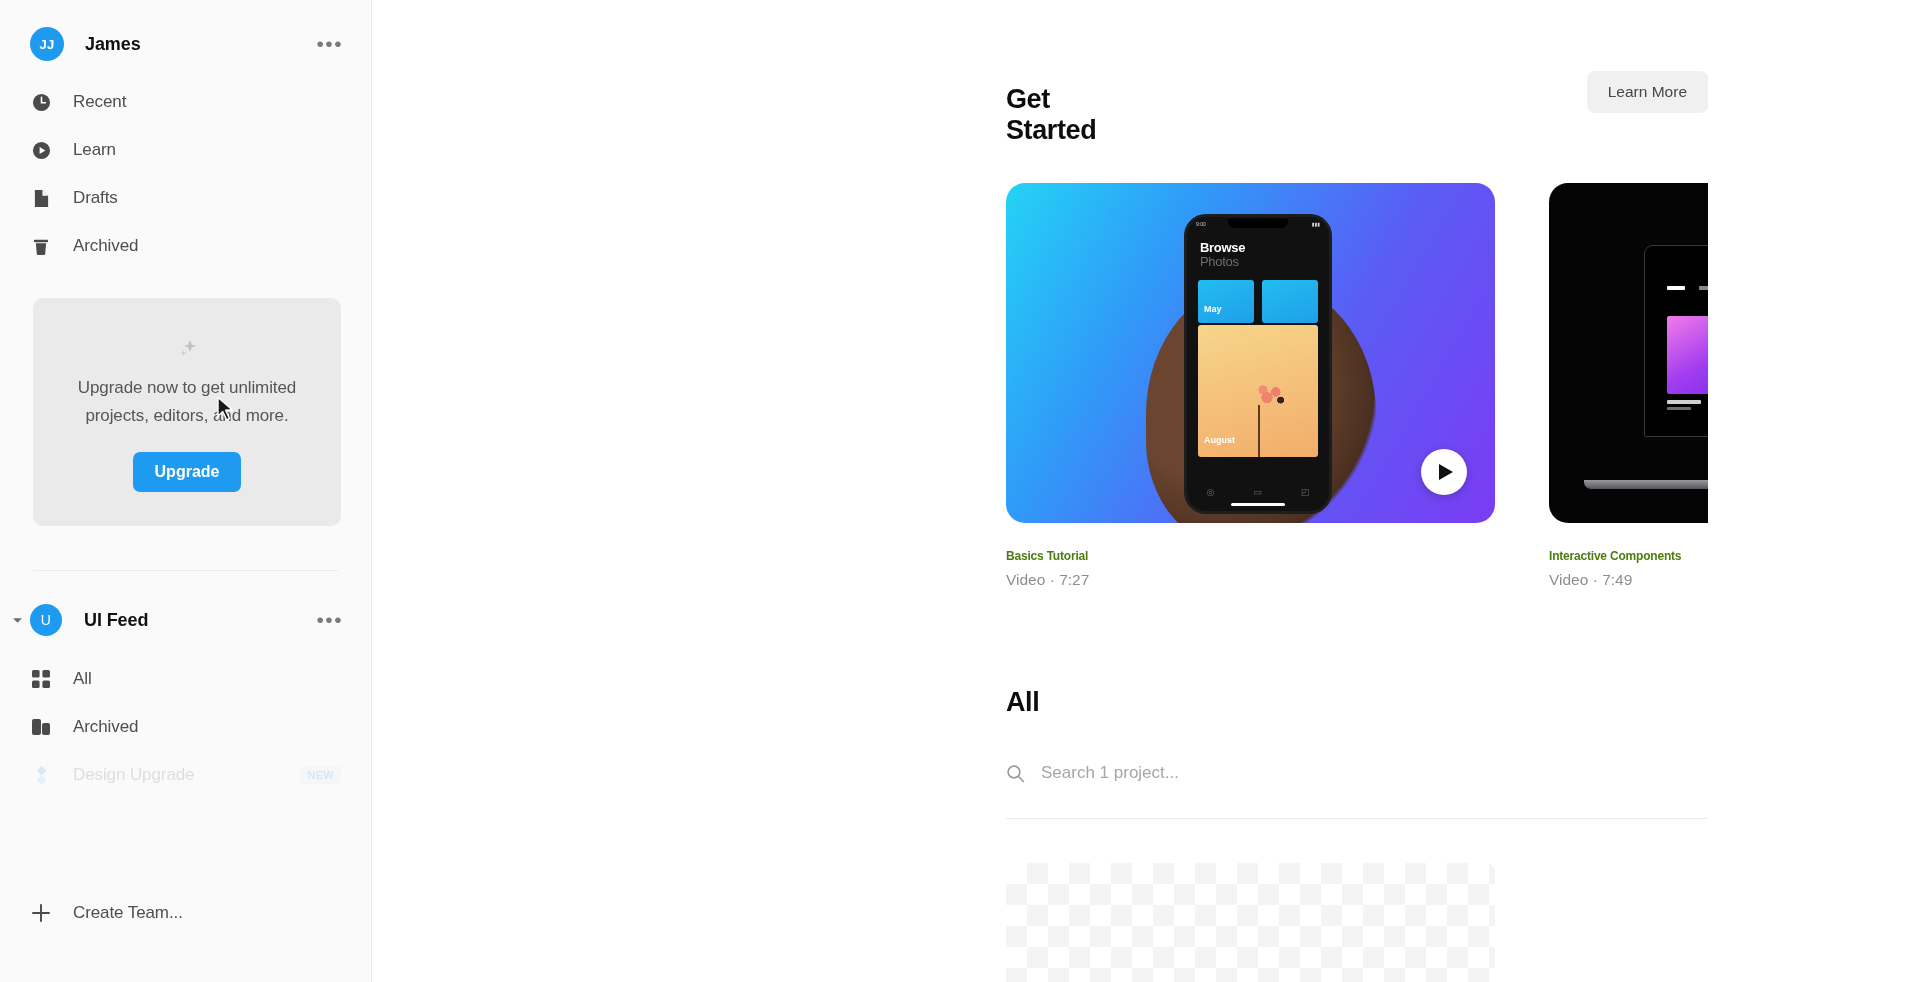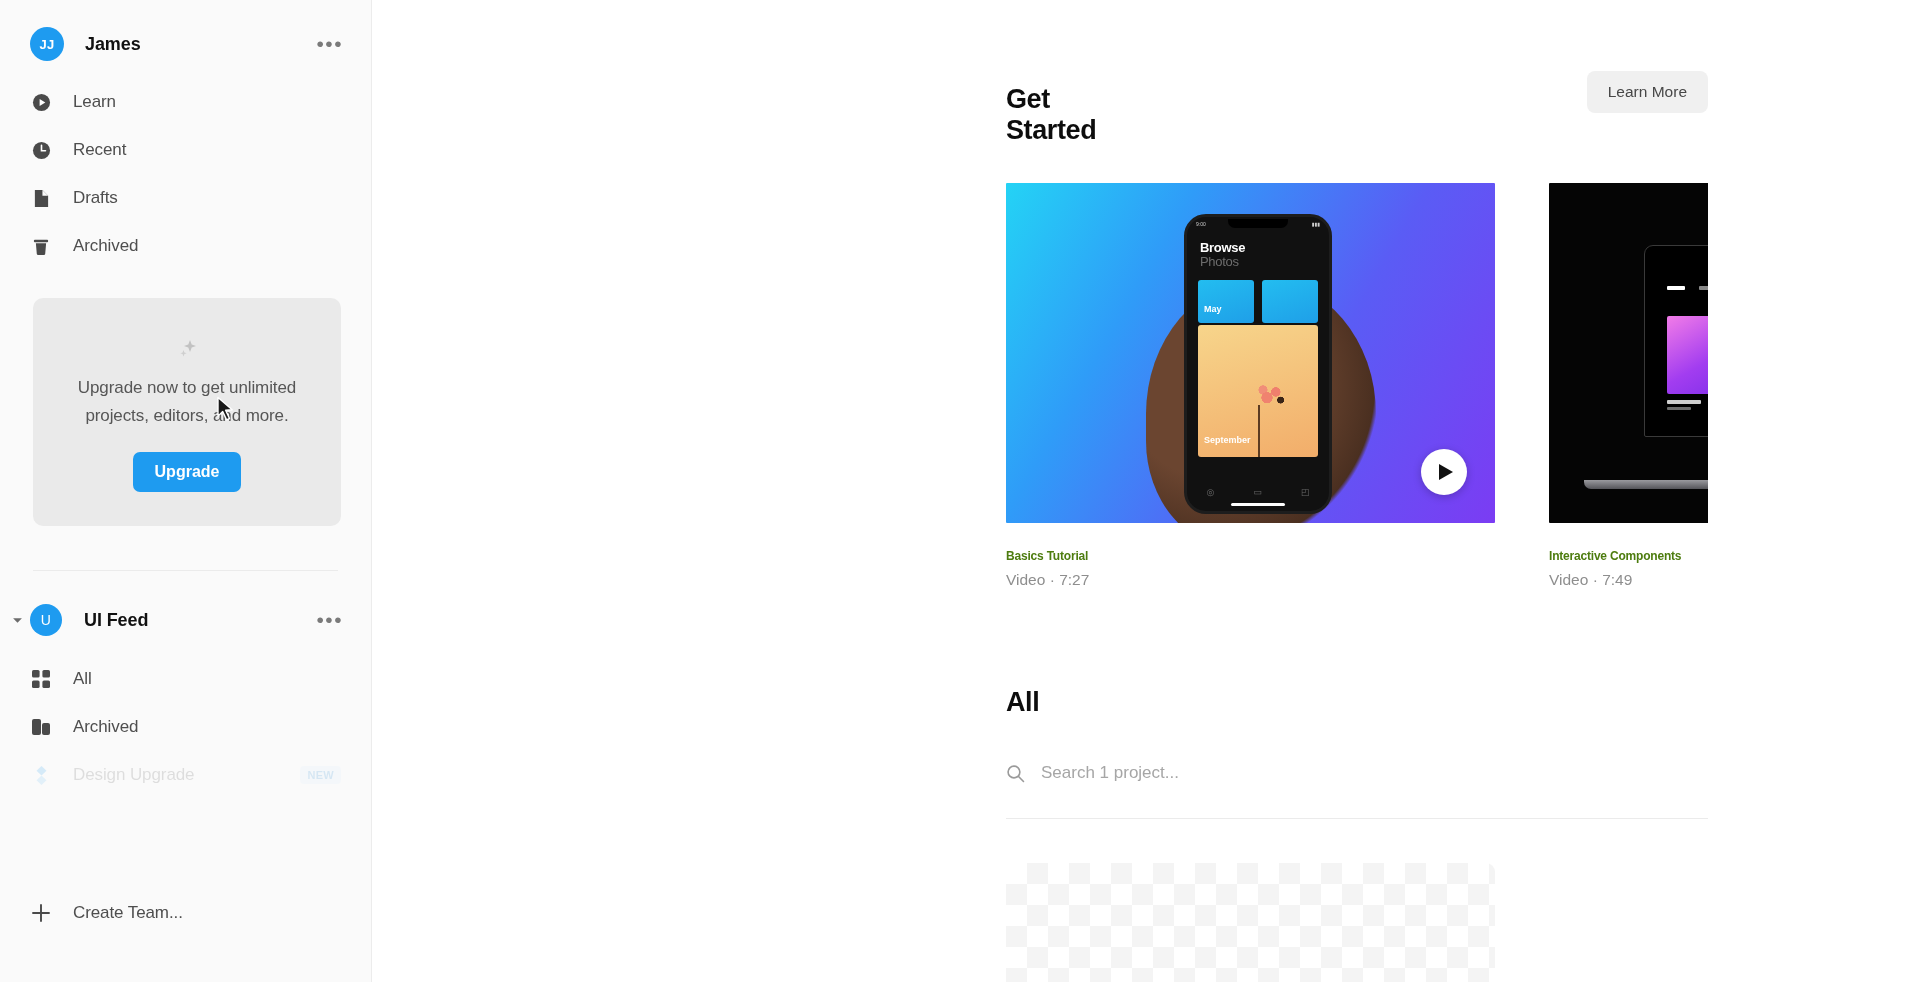--- a/index.html
+++ b/index.html
@@ -144,21 +144,21 @@
     position: absolute; right: -690px; top: -13px;
     background: #f0f0f0; color: #474747;
     border: none; border-radius: 8px;
     font-size: 15.5px; padding: 12px 21px; cursor: pointer;
     font-family: "Liberation Sans", sans-serif;
   }
 
   .cards { display: flex; gap: 54px; margin: 37px 0 0 634px; }
   .card { width: 489px; }
   .thumb {
-    width: 489px; height: 340px; border-radius: 1px;
+    width: 489px; height: 340px; border-radius: 19px;
     position: relative; overflow: hidden; padding-left: 28px;
   }
   .thumb.t1 { background: linear-gradient(120deg,#24d3f5 0%, #2f9cf8 28%, #5a5cf5 62%, #7b3cf3 100%); }
   .thumb.t2 { background: #050505; }
 
   .play-btn {
     position: absolute; right: 28px; bottom: 28px;
     width: 46px; height: 46px; border-radius: 50%;
     background: #fff; display: flex; align-items: center; justify-content: center;
     box-shadow: 0 2px 8px rgba(0,0,0,.22); cursor: pointer;
@@ -294,33 +294,33 @@
         <div class="avatar">JJ</div>
         <div class="user-name">James</div>
         <div class="dots">•••</div>
       </div>
 
       <nav class="nav-list">
         <div class="nav-item">
           <span class="nav-icon">
             <svg width="19" height="19" viewBox="0 0 20 20">
                 <circle cx="10" cy="10" r="9" fill="#4a4a4a"></circle>
+                <path d="M10 4.6v5.6h4.2" stroke="#fff" stroke-width="1.7" fill="none" stroke-linecap="round"></path>
+              </svg>
+          </span>
+          <span class="nav-label">Recent</span>
+        </div>
+        <div class="nav-item">
+          <span class="nav-icon">
+            <svg width="19" height="19" viewBox="0 0 20 20">
+                <circle cx="10" cy="10" r="9" fill="#4a4a4a"></circle>
                 <path d="M8 6.2l6 3.8-6 3.8z" fill="#fff"></path>
               </svg>
           </span>
           <span class="nav-label">Learn</span>
-        </div>
-        <div class="nav-item">
-          <span class="nav-icon">
-            <svg width="19" height="19" viewBox="0 0 20 20">
-                <circle cx="10" cy="10" r="9" fill="#4a4a4a"></circle>
-                <path d="M10 4.6v5.6h4.2" stroke="#fff" stroke-width="1.7" fill="none" stroke-linecap="round"></path>
-              </svg>
-          </span>
-          <span class="nav-label">Recent</span>
         </div>
         <div class="nav-item">
           <span class="nav-icon">
             <svg width="17" height="19" viewBox="0 0 18 20">
                 <path d="M2 1h8l6 6v12H2z" fill="#4a4a4a"></path>
                 <path d="M10 1v6h6" fill="#fafafa"></path>
               </svg>
           </span>
           <span class="nav-label">Drafts</span>
         </div>
@@ -430,21 +430,21 @@
             <div class="ph-grid">
               <div class="ph-row1">
                 <div class="ph-blue">
                   <span>May</span>
                 </div>
                 <div class="ph-blue"></div>
               </div>
               <div class="ph-yellow">
                 <div class="ph-tree"></div>
                 <div class="ph-bloom"></div>
-                <span>September</span>
+                <span>August</span>
               </div>
             </div>
             <div class="ph-tabs">
                 <span>◎</span>
                 <span>▭</span>
                 <span>◰</span>
               </div>
             <div class="ph-home"></div>
           </div>
           <div class="play-btn"></div>

